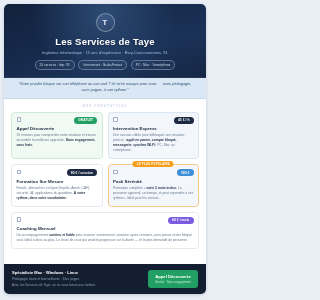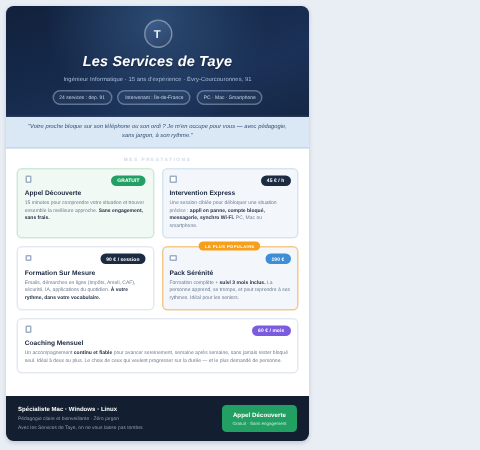--- a/index.html
+++ b/index.html
@@ -47,21 +47,20 @@
     display:flex; align-items:center; justify-content:center;
     letter-spacing:.3px;
   }
   .hero-title {
     color:#ffffff;
     font-size:9.6px;
     font-weight:bold;
     letter-spacing:.15px;
     line-height:1.12;
     text-shadow:0 1px 2px rgba(0,0,0,.35);
-    font-style:italic;
   }
   .hero-sub {
     color:#a9bfdb;
     font-size:3.9px;
     margin-top:2.6px;
     letter-spacing:.04px;
   }
   .pills {
     margin-top:5px;
     display:flex; justify-content:center; gap:3.5px; flex-wrap:nowrap;

